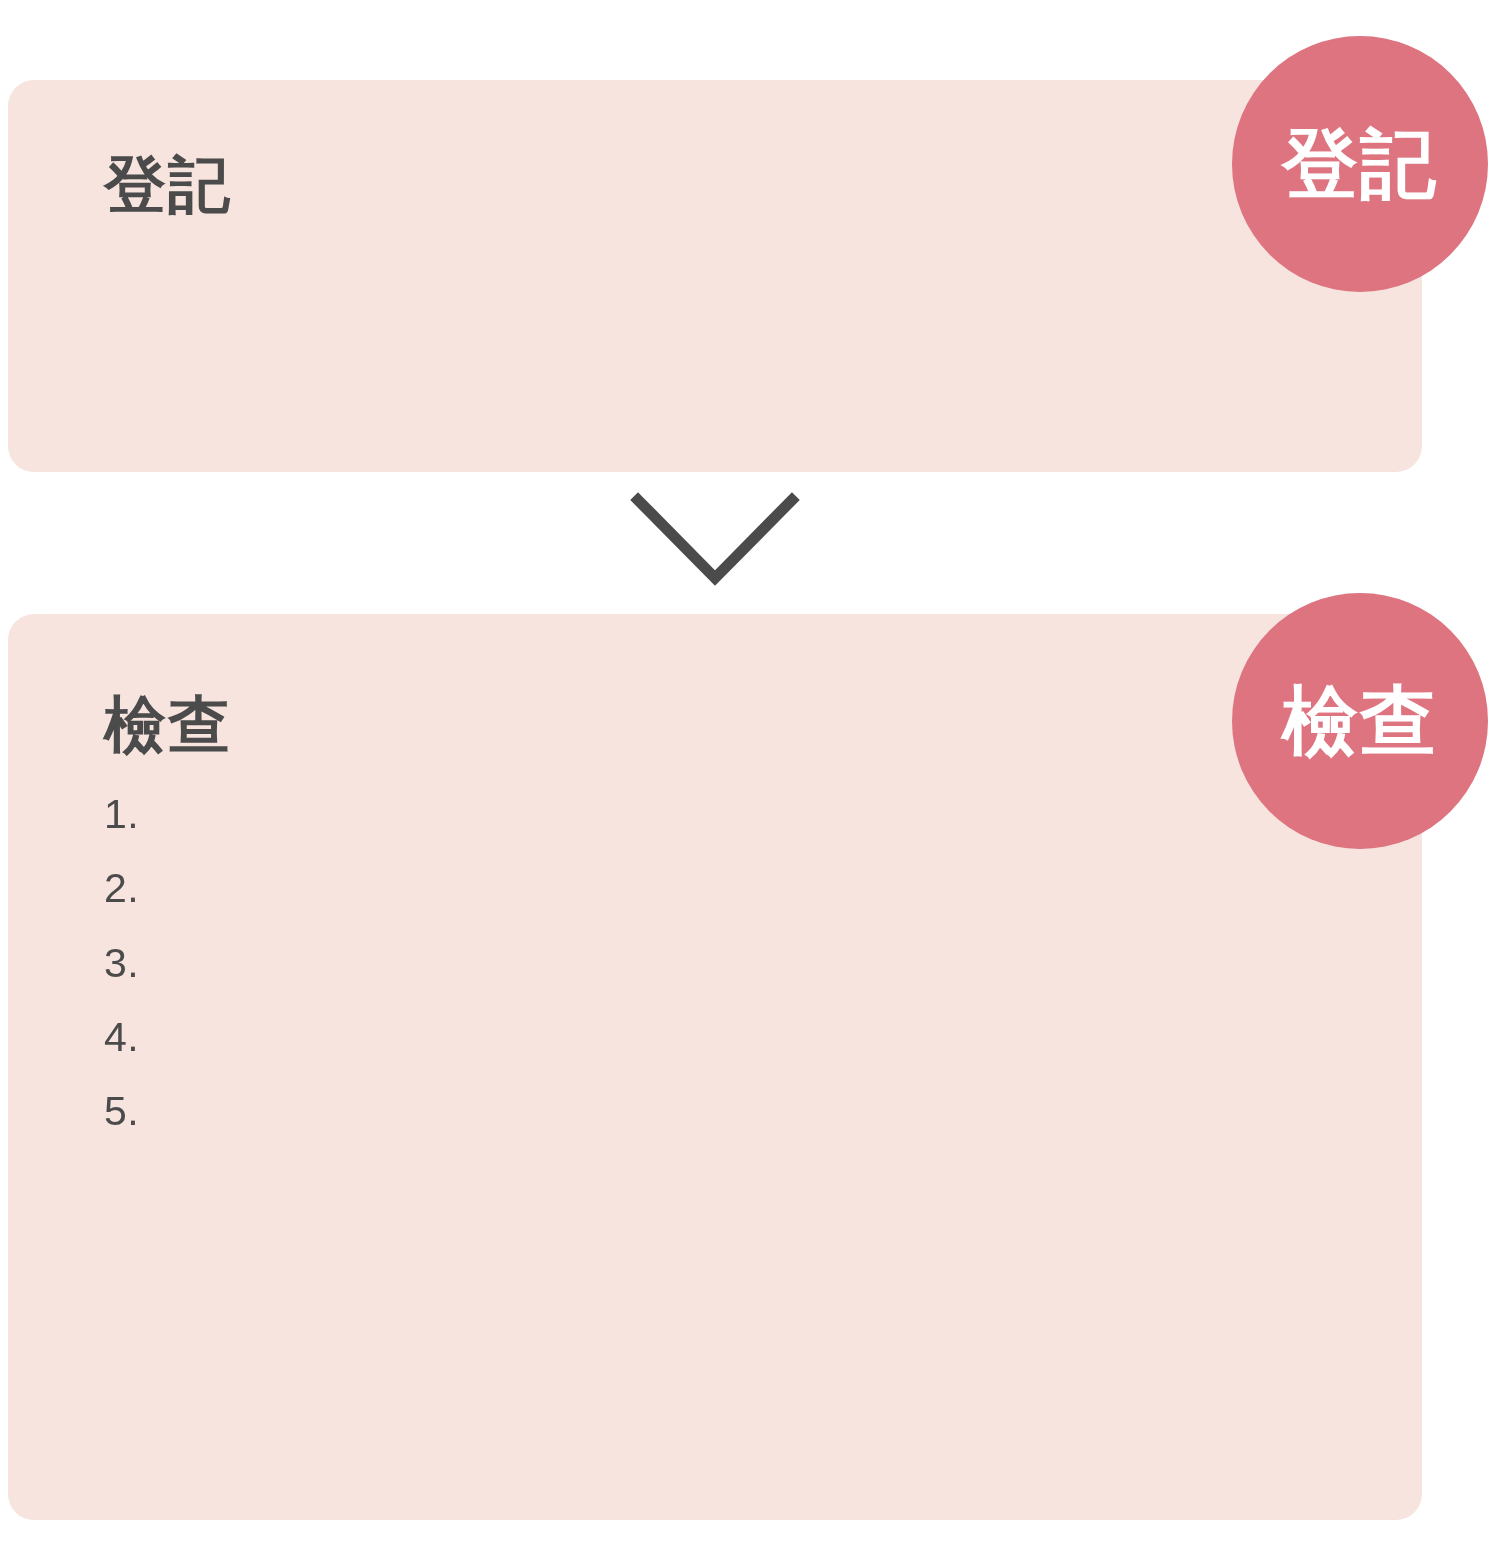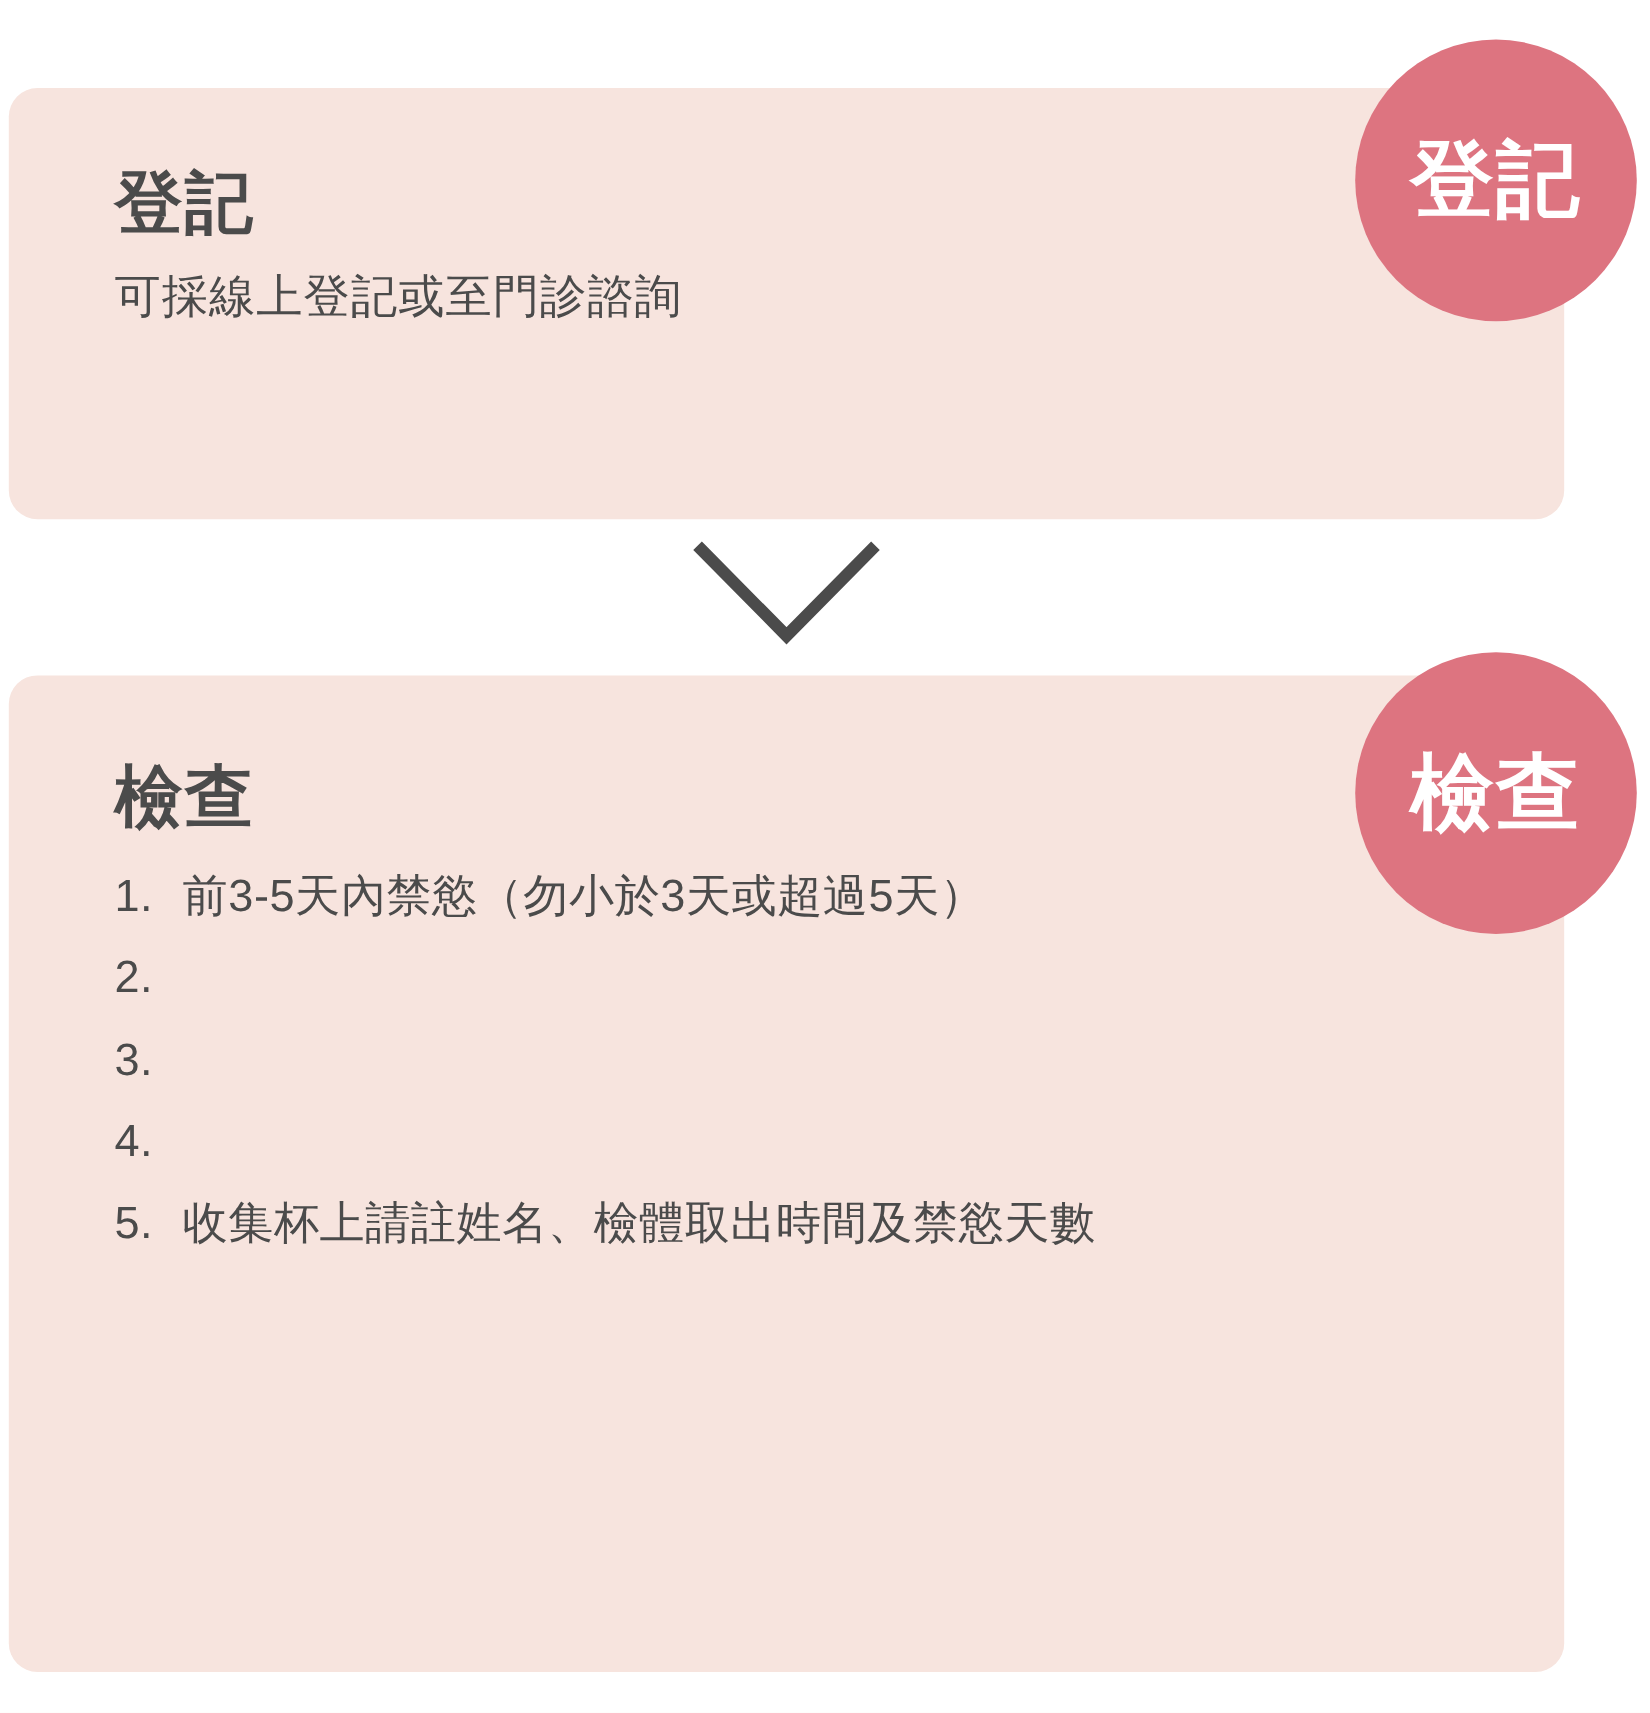--- a/index.html
+++ b/index.html
@@ -123,53 +123,50 @@
     height: 100px;
   }
 </style>
 </head>
 <body>
 
 <div class="flow">
 
   <div class="card card-register">
     <h2 class="card-title">登記</h2>
-    <p class="card-subtitle">可採線上登記或至門診諮詢</p>
   </div>
 
   <div class="badge badge-register">
     <span>登記</span>
   </div>
 
   <div class="arrow">
     <svg width="170" height="100" viewBox="0 0 170 100" xmlns="http://www.w3.org/2000/svg">
       <polyline points="8,10 85,88 162,10" fill="none" stroke="#4b4b4b" stroke-width="11" stroke-linecap="square" stroke-linejoin="miter"></polyline>
     </svg>
   </div>
 
   <div class="card card-exam">
     <h2 class="card-title">檢查</h2>
 
     <ul class="steps">
       <li>
         <span class="num">1.</span>
-        <span class="txt">前3-5天內禁慾（勿小於3天或超過5天）</span>
       </li>
       <li>
         <span class="num">2.</span>
       </li>
       <li>
         <span class="num">3.</span>
       </li>
       <li>
         <span class="num">4.</span>
       </li>
       <li>
         <span class="num">5.</span>
-        <span class="txt">收集杯上請註姓名、檢體取出時間及禁慾天數</span>
       </li>
     </ul>
   </div>
 
   <div class="badge badge-exam">
     <span>檢查</span>
   </div>
 
 </div>
 

